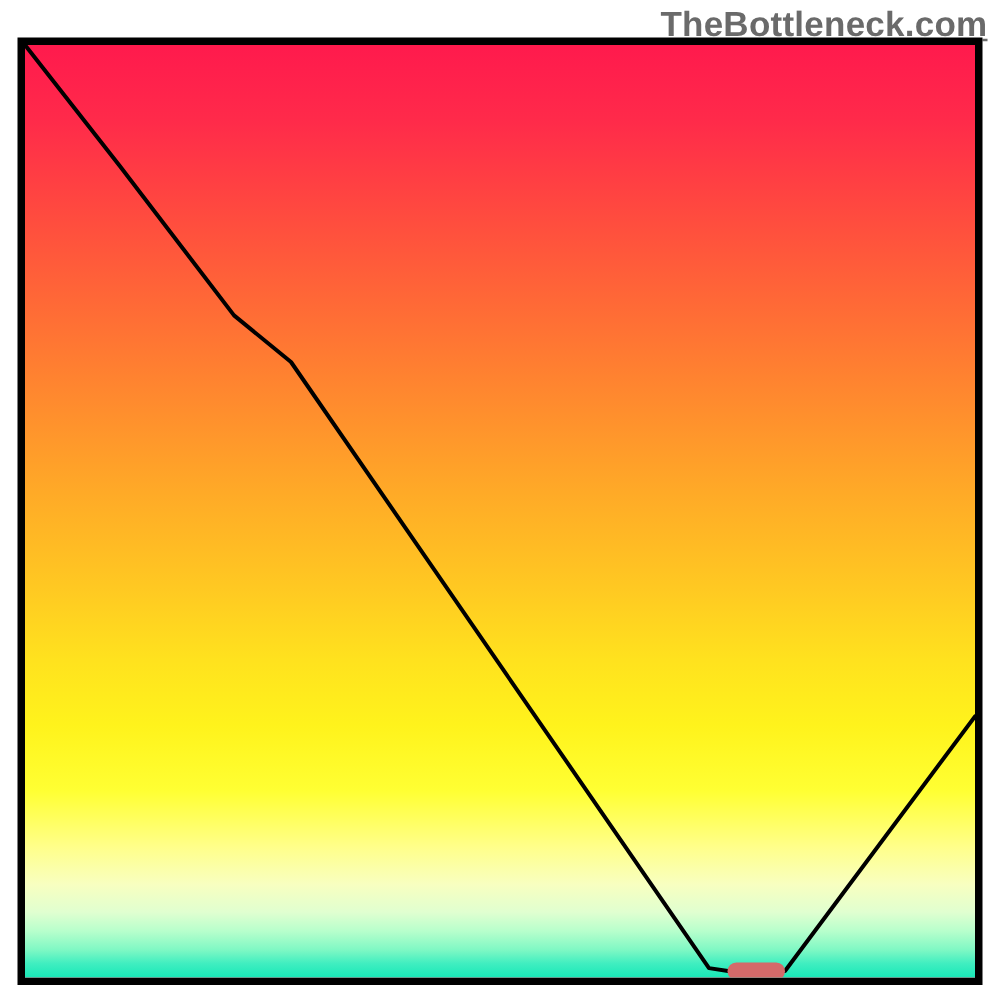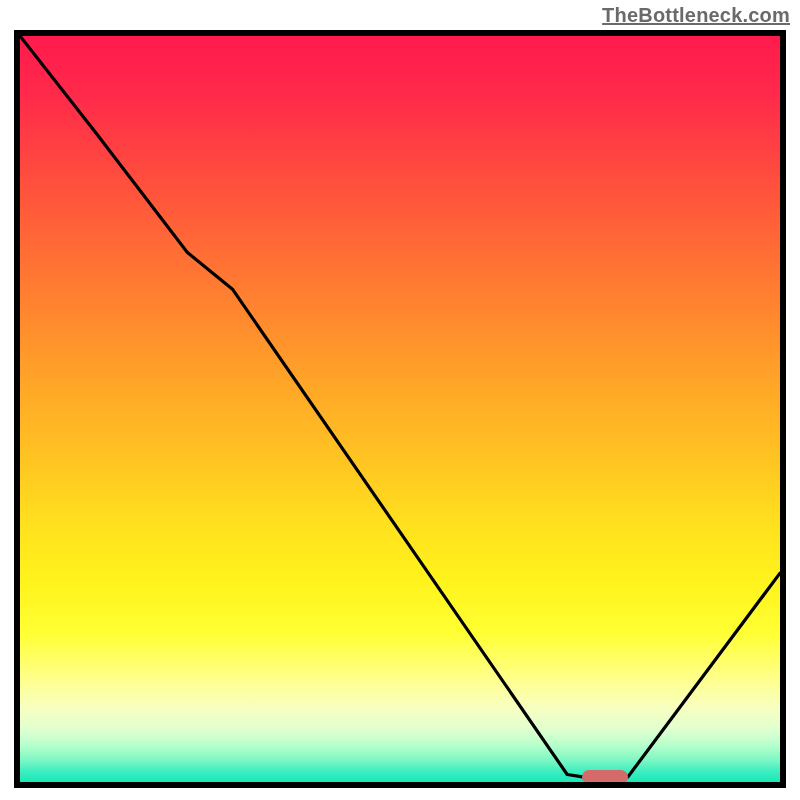--- a/index.html
+++ b/index.html
@@ -8,21 +8,21 @@
     position: relative;
     width: 800px;
     height: 800px;
     background: #fff;
   }
   .watermark {
     position: absolute;
     top: 4px;
     right: 10px;
     font-family: Arial, Helvetica, sans-serif;
-    font-size: 20px;
+    font-size: 28px;
     font-weight: 600;
     color: #6a6a6a;
     letter-spacing: 0.2px;
     text-decoration: underline;
   }
   .plot-outer {
     position: absolute;
     left: 14px;
     top: 30px;
     width: 772px;

